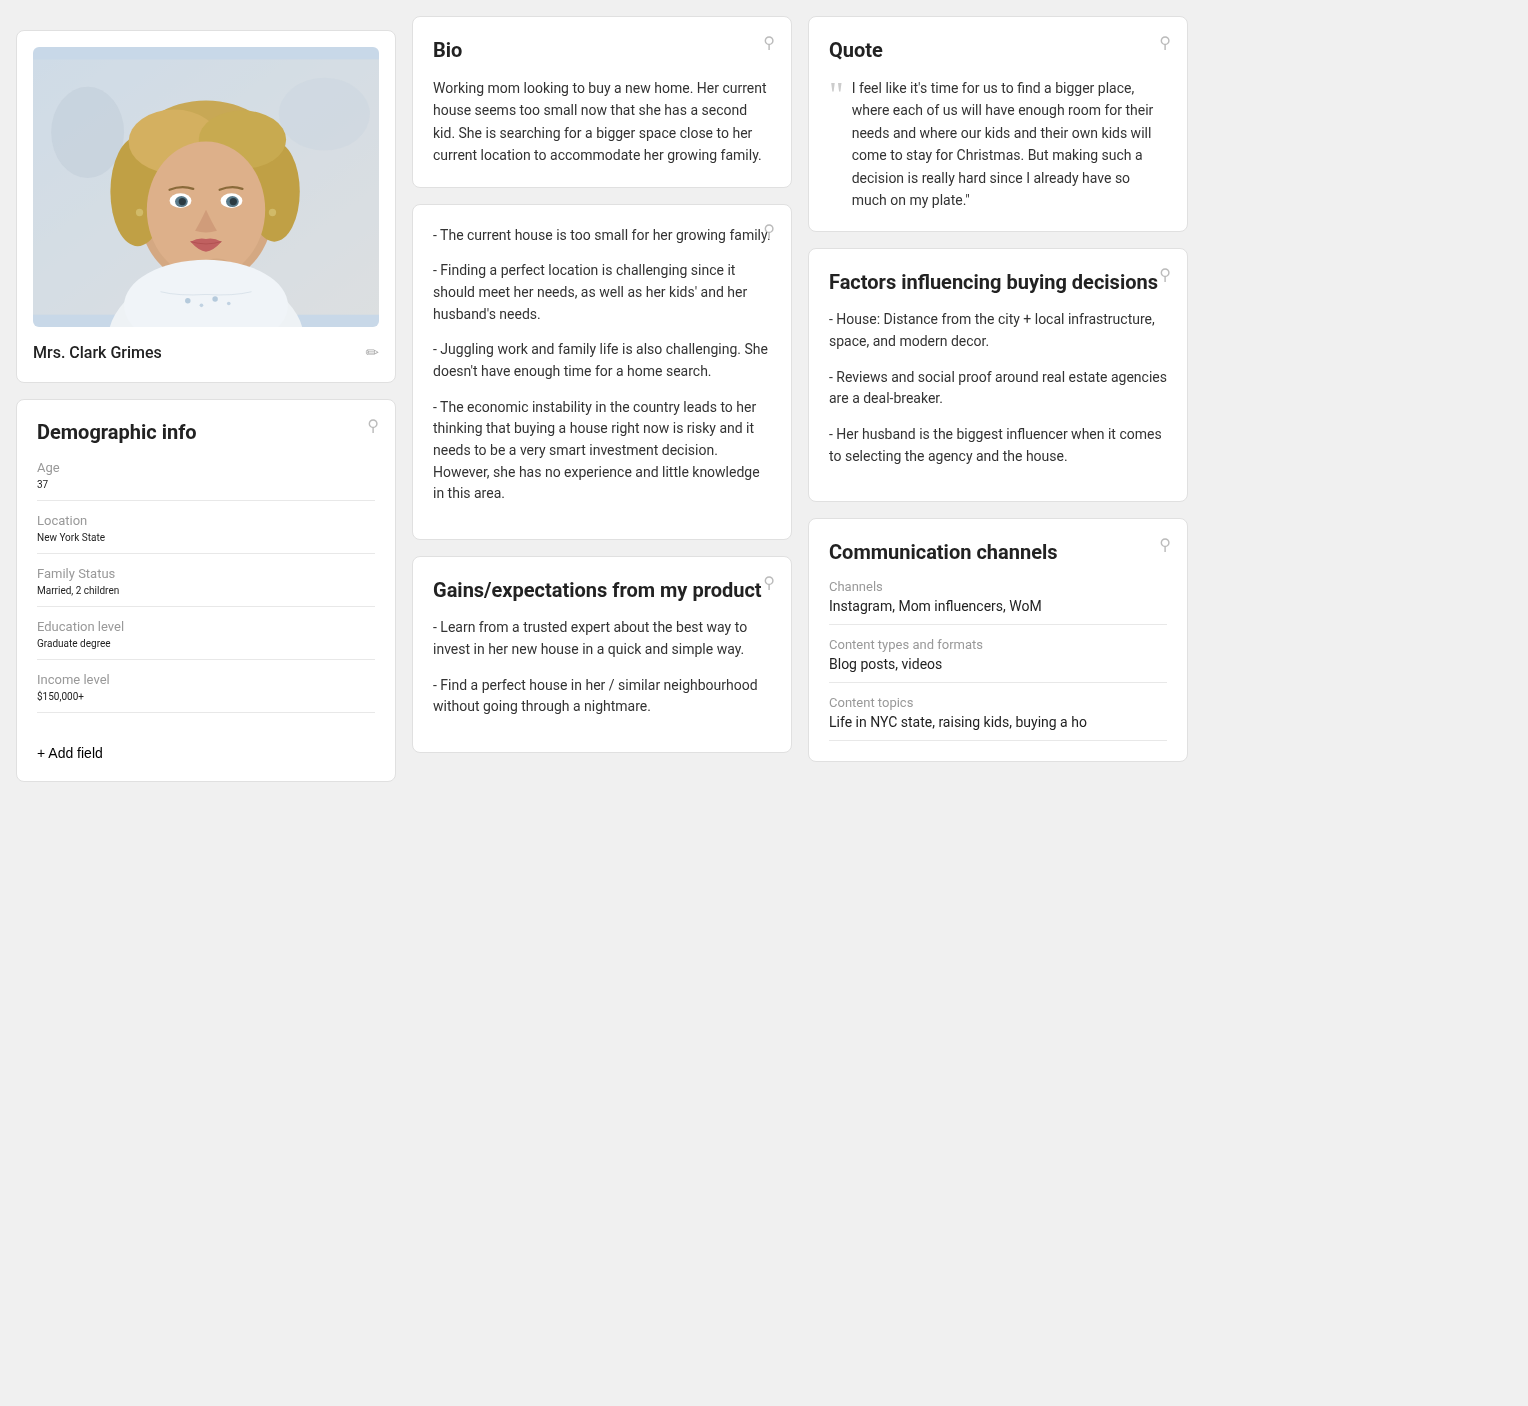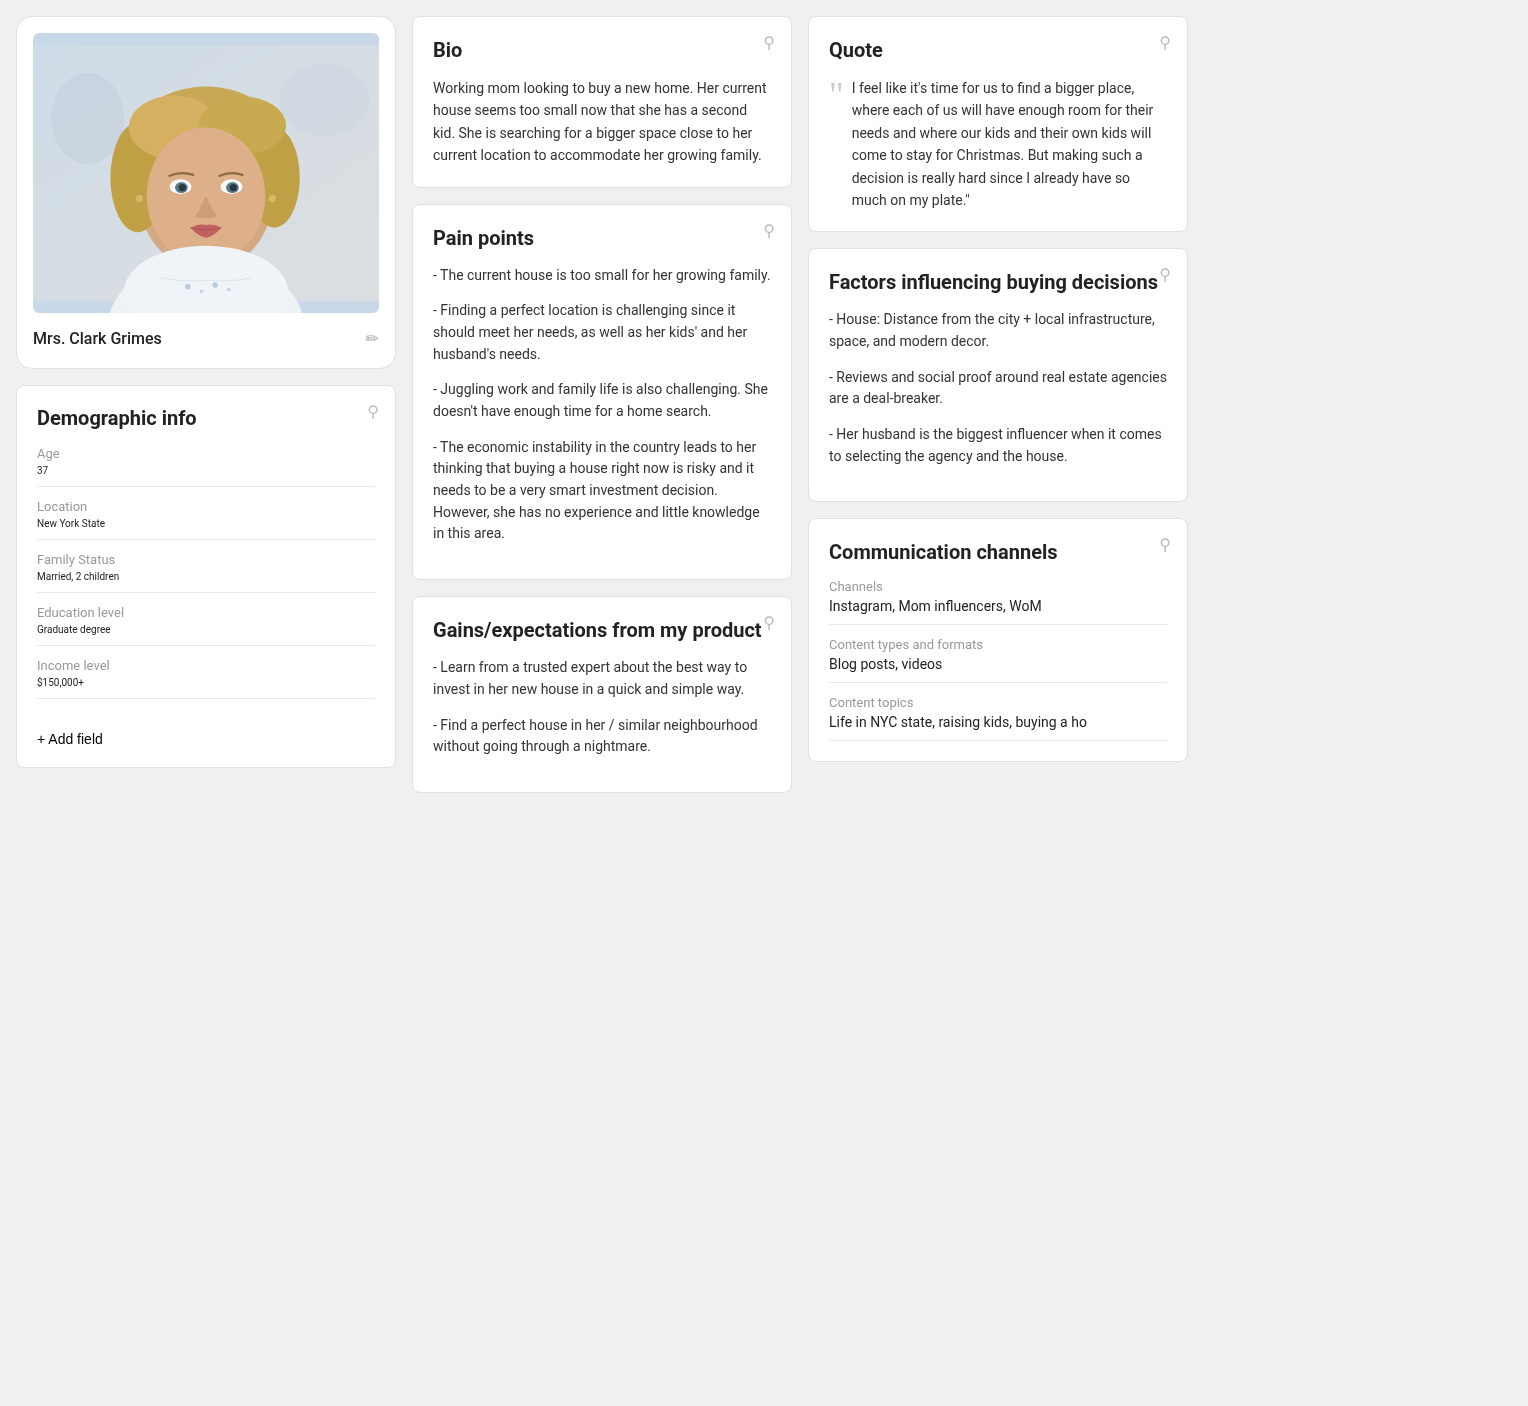--- a/index.html
+++ b/index.html
@@ -43,23 +43,24 @@
       position: absolute;
       top: 16px;
       right: 16px;
       color: #bbb;
       font-size: 16px;
     }
     
     .profile-card {
       background: #fff;
       border: 1px solid #e0e0e0;
-      border-radius: 16px;
+      border-radius: 8px;
       padding: 16px;
       position: relative;
+      margin-top: 14px;
     }
     .profile-image-container {
       width: 100%;
       height: 280px;
       overflow: hidden;
       border-radius: 6px;
       background: #c8d8e8;
       display: flex;
       align-items: center;
       justify-content: center;
@@ -259,21 +260,20 @@
   <div class="col">
 
     <div class="card">
       <span class="pin-icon">⚲</span>
       <div class="card-title">Bio</div>
       <div class="card-body">Working mom looking to buy a new home. Her current house seems too small now that she has a second kid. She is searching for a bigger space close to her current location to accommodate her growing family.</div>
     </div>
 
     <div class="card">
       <span class="pin-icon">⚲</span>
-      <div class="card-title">Pain points</div>
       <div class="card-body">
         <div class="list-item">- The current house is too small for her growing family.</div>
         <div class="list-item">- Finding a perfect location is challenging since it should meet her needs, as well as her kids' and her husband's needs.</div>
         <div class="list-item">- Juggling work and family life is also challenging. She doesn't have enough time for a home search.</div>
         <div class="list-item">- The economic instability in the country leads to her thinking that buying a house right now is risky and it needs to be a very smart investment decision. However, she has no experience and little knowledge in this area.</div>
       </div>
     </div>
 
     <div class="card">
       <span class="pin-icon">⚲</span>

